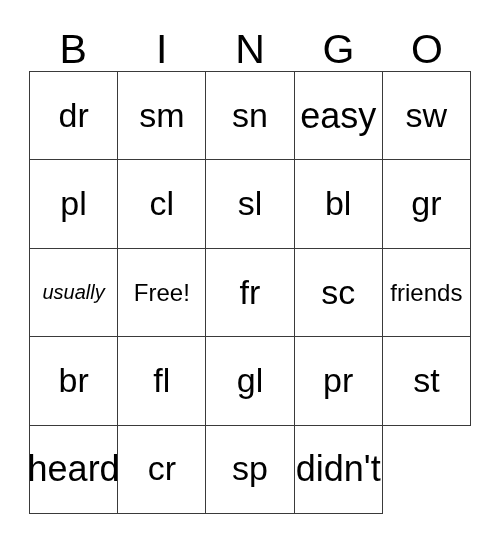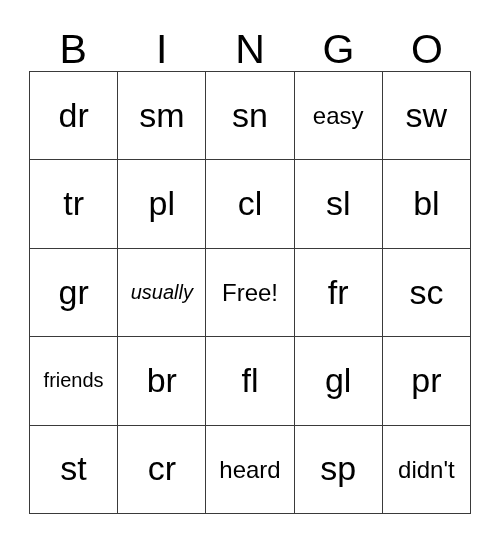--- a/index.html
+++ b/index.html
@@ -79,22 +79,22 @@
     display: block;
     text-align: center;
     white-space: nowrap;
     line-height: 1.05;
     color: #000000;
   }
 
   
   .size-xl  { font-size: 24px; }
   .size-lg  { font-size: 34px; }
-  .size-md  { font-size: 24px; }
-  .size-sm  { font-size: 20px; }
+  .size-md  { font-size: 36px; }
+  .size-sm  { font-size: 24px; }
   .size-xs  { font-size: 20px; font-style: italic; }
 </style>
 </head>
 <body>
 
 <div id="bingo-card">
 
   <div id="bingo-header">
     <div class="header-cell">
       <span class="header-letter">B</span>
@@ -124,23 +124,20 @@
     <div class="bingo-cell">
       <span class="cell-text size-lg">sn</span>
     </div>
     <div class="bingo-cell">
       <span class="cell-text size-md">easy</span>
     </div>
     <div class="bingo-cell">
       <span class="cell-text size-lg">sw</span>
     </div>
 
-    <div class="bingo-cell">
-      <span class="cell-text size-lg">tr</span>
-    </div>
     <div class="bingo-cell">
       <span class="cell-text size-lg">pl</span>
     </div>
     <div class="bingo-cell">
       <span class="cell-text size-lg">cl</span>
     </div>
     <div class="bingo-cell">
       <span class="cell-text size-lg">sl</span>
     </div>
     <div class="bingo-cell">
@@ -176,24 +173,24 @@
       <span class="cell-text size-lg">gl</span>
     </div>
     <div class="bingo-cell">
       <span class="cell-text size-lg">pr</span>
     </div>
 
     <div class="bingo-cell">
       <span class="cell-text size-lg">st</span>
     </div>
     <div class="bingo-cell">
-      <span class="cell-text size-lg">cr</span>
+      <span class="cell-text size-md">heard</span>
     </div>
     <div class="bingo-cell">
-      <span class="cell-text size-md">heard</span>
+      <span class="cell-text size-lg">cr</span>
     </div>
     <div class="bingo-cell">
       <span class="cell-text size-lg">sp</span>
     </div>
     <div class="bingo-cell">
       <span class="cell-text size-md">didn't</span>
     </div>
 
   </div>
 </div>

